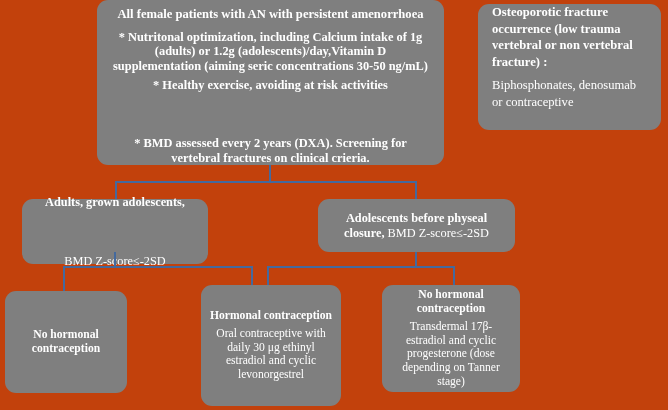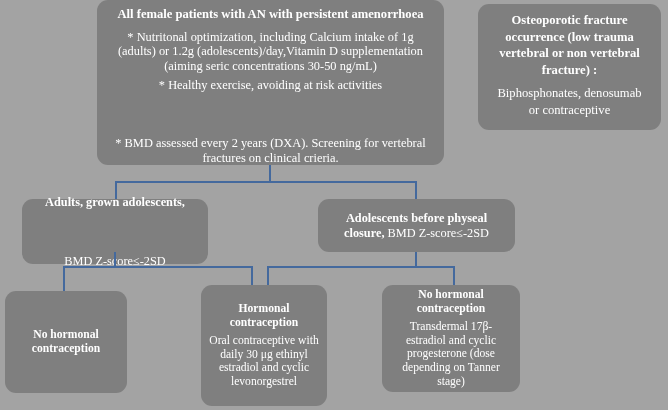--- a/index.html
+++ b/index.html
@@ -4,21 +4,21 @@
 <style>
   html, body {
     margin: 0;
     padding: 0;
     background: #ffffff;
   }
   #canvas {
     position: relative;
     width: 668px;
     height: 410px;
-    background: #a3a3a3;
+    background: #c2410c;
     overflow: hidden;
     font-family: "Liberation Serif", "DejaVu Serif", serif;
   }
   .node {
     position: absolute;
     background: #7f7f7f;
     border-radius: 11px;
     color: #ffffff;
     box-sizing: border-box;
     display: flex;
@@ -37,31 +37,31 @@
   #node-top {
     left: 97px;
     top: 0px;
     width: 347px;
     height: 165px;
     padding: 7px 13px 6px 13px;
     font-size: 12.4px;
     justify-content: flex-start;
   }
   #node-top .hd { font-size: 12.6px; margin-bottom: 4px; }
-  #node-top .bd { margin-bottom: 4px; }
+  #node-top .bd { margin-bottom: 4px; font-weight: bold; }
   #node-top .bd:last-child { margin-bottom: 0; margin-top: 40px; }
   
   #node-osteo {
     left: 478px;
     top: 4px;
     width: 183px;
     height: 126px;
-    padding: 8px 14px;
+    padding: 0 14px;
     font-size: 12.6px;
-    text-align: center;
+    text-align: left;
     justify-content: flex-start;
     line-height: 1.33;
   }
   #node-osteo .hd { margin-bottom: 2px; }
   
   #node-adults {
     left: 22px;
     top: 199px;
     width: 186px;
     height: 65px;
@@ -84,21 +84,21 @@
     top: 291px;
     width: 122px;
     height: 102px;
     padding: 6px 8px;
     font-size: 11.6px;
     line-height: 1.2;
   }
   #node-horm {
     left: 201px;
     top: 285px;
-    width: 126px;
+    width: 140px;
     height: 121px;
     padding: 6px 8px;
     font-size: 11.6px;
     line-height: 1.2;
   }
   #node-nohorm-right {
     left: 382px;
     top: 285px;
     width: 138px;
     height: 107px;

